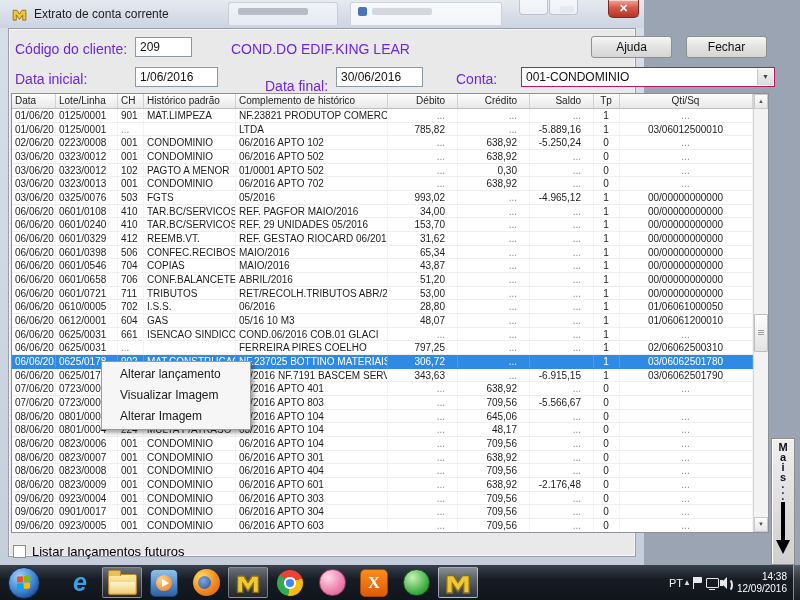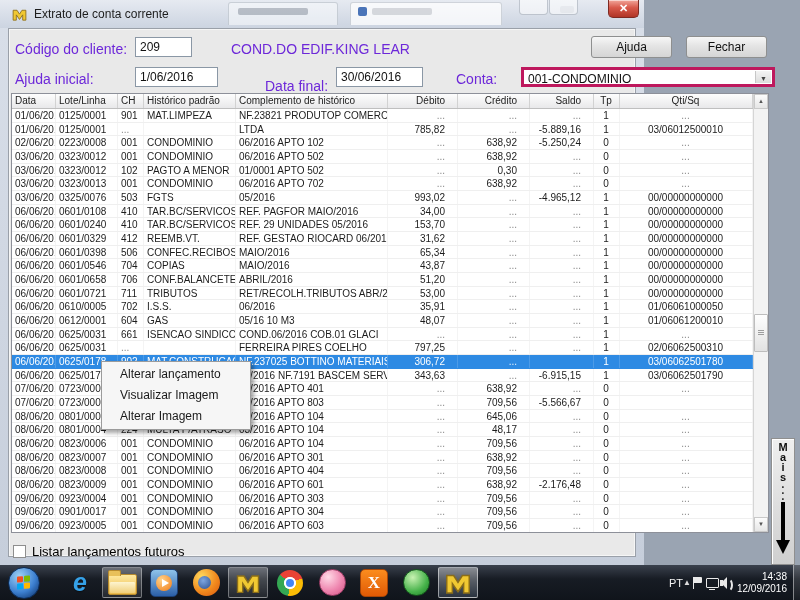--- a/index.html
+++ b/index.html
@@ -25,21 +25,21 @@
 
   .client{position:absolute;left:8px;right:8px;top:28px;bottom:8px;background:#e9e9e9;
     border:1px solid #9aa0a9;box-shadow:inset 0 0 0 1px #f6f6f6;box-sizing:border-box;}
 
   .lbl{position:absolute;font-size:14px;color:#6d28d9;}
   .tbox{position:absolute;height:20px;background:#fff;border:1px solid #8a97a5;box-sizing:border-box;
     font-size:12px;color:#111;padding:2px 10px 0 4px;}
   .btn{position:absolute;width:81px;height:22px;background:linear-gradient(#f7f7f7,#e4e4e4 45%,#d5d5d5);
     border:1px solid #8e8f8f;border-radius:3px;font-size:12px;color:#111;text-align:center;
     line-height:20px;box-sizing:border-box;cursor:pointer;}
-  .combo{position:absolute;height:20px;background:#fff;border:3px solid #be185d;box-sizing:border-box;
+  .combo{position:absolute;height:20px;background:#fff;border:1px solid #be185d;box-sizing:border-box;
     font-size:12px;color:#111;padding:2px 18px 0 4px;cursor:pointer;}
   .combo .arrow{position:absolute;right:1px;top:1px;bottom:1px;width:15px;
     background:linear-gradient(#f4f4f4,#dcdcdc);border-left:1px solid #c7c7c7;
     color:#444;font-size:7px;text-align:center;line-height:16px;}
 
   
   .grid{position:absolute;left:2px;top:64px;width:758px;height:440px;background:#fff;
     border:1px solid #8d9099;box-sizing:border-box;
     --cols:44px 62px 26px 92px 152px 70px 72px 64px 26px 1fr;}
   .gridhead{position:absolute;left:0;top:0;right:15px;height:15px;display:grid;
@@ -179,21 +179,21 @@
     </div>
 
     <div class="client">
 
       <span class="lbl" style="left:6px;top:12px;">Código do cliente:</span>
       <div class="tbox" style="left:126px;top:8px;width:57px;">209</div>
       <span class="lbl" style="left:222px;top:12px;">COND.DO EDIF.KING LEAR</span>
       <div class="btn" style="left:582px;top:7px;">Ajuda</div>
       <div class="btn" style="left:677px;top:7px;">Fechar</div>
 
-      <span class="lbl" style="left:6px;top:42px;">Ajuda inicial:</span>
+      <span class="lbl" style="left:6px;top:42px;">Data inicial:</span>
       <div class="tbox" style="left:126px;top:38px;width:83px;">1/06/2016</div>
       <span class="lbl" style="left:256px;top:42px;margin-top:7px;">Data final:</span>
       <div class="tbox" style="left:327px;top:38px;width:87px;">30/06/2016</div>
       <span class="lbl" style="left:447px;top:42px;">Conta:</span>
       <div class="combo" style="left:512px;top:38px;width:254px;">
         <span>001-CONDOMINIO</span>
         <span class="arrow">▼</span>
       </div>
 
       <div class="grid">
@@ -377,21 +377,21 @@
               <div class="cell ar dim">...</div>
               <div class="cell ac">1</div>
               <div class="cell ac">00/00000000000</div>
             </div>
             <div class="grow">
               <div class="cell al">06/06/2016</div>
               <div class="cell al">0610/0005</div>
               <div class="cell al">702</div>
               <div class="cell al">I.S.S.</div>
               <div class="cell al">06/2016</div>
-              <div class="cell ar">35,91</div>
+              <div class="cell ar">28,80</div>
               <div class="cell ar dim">...</div>
               <div class="cell ar dim">...</div>
               <div class="cell ac">1</div>
               <div class="cell ac">01/06061000050</div>
             </div>
             <div class="grow">
               <div class="cell al">06/06/2016</div>
               <div class="cell al">0612/0001</div>
               <div class="cell al">604</div>
               <div class="cell al">GAS</div>

